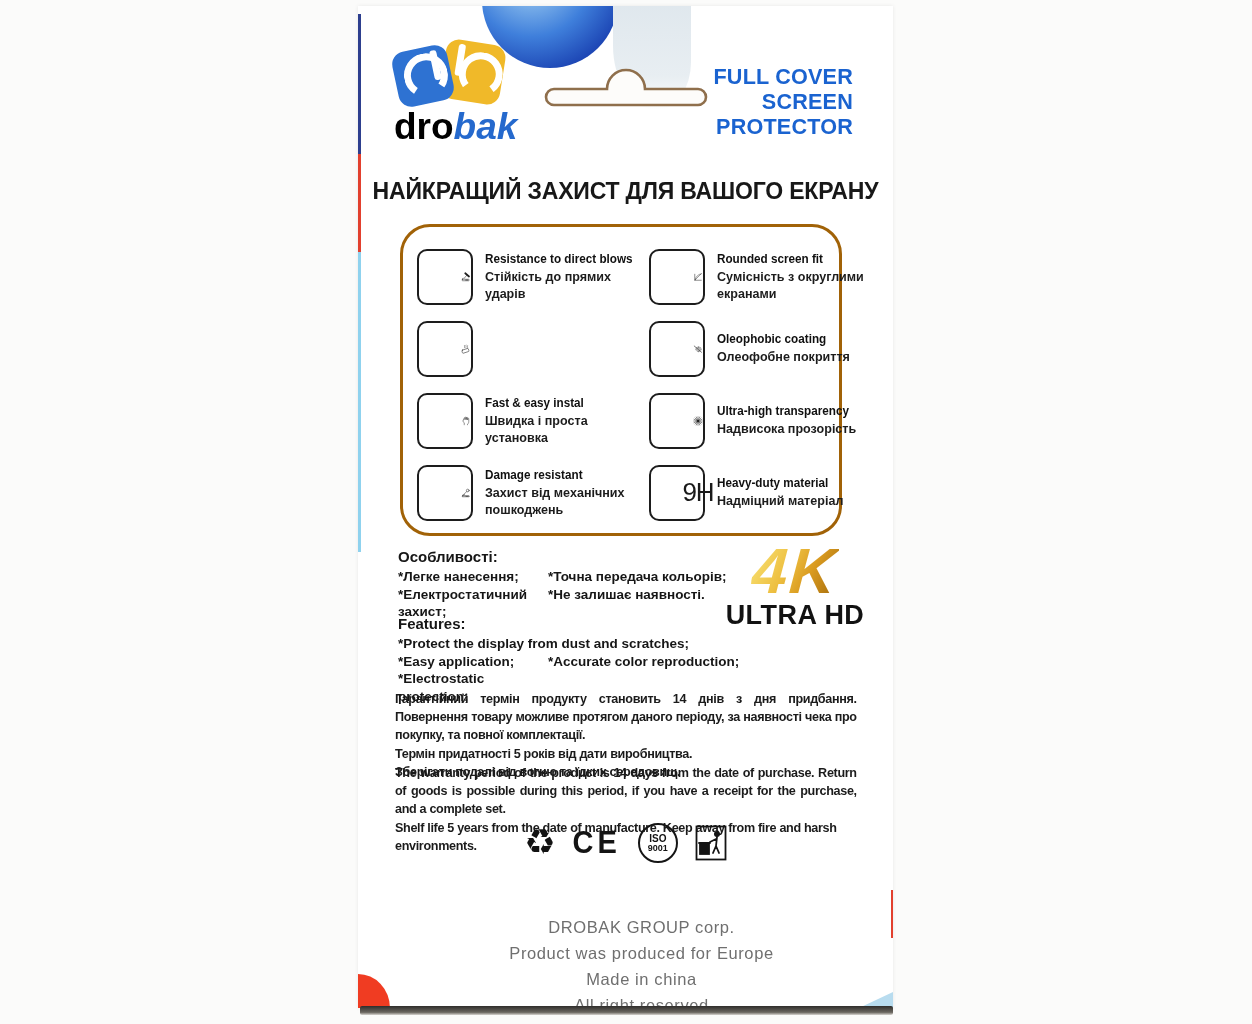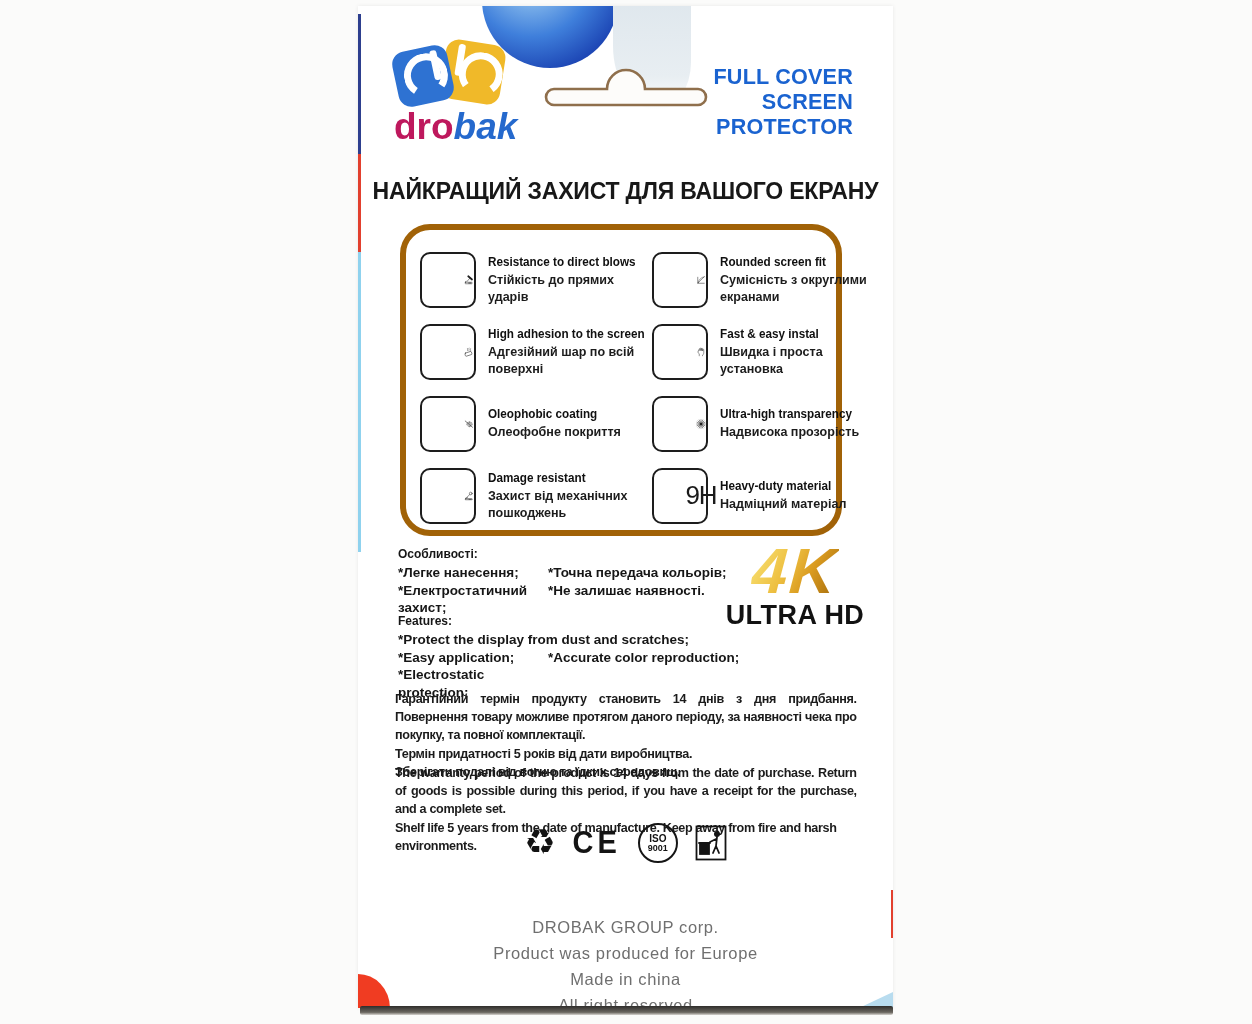--- a/index.html
+++ b/index.html
@@ -35,38 +35,38 @@
   .logo-sq.blue{left:37px;top:42px;background:#2e72d2;transform:rotate(-12deg);z-index:2;}
   .logo-sq.yellow{left:85px;top:36px;width:60px;height:60px;background:#f0b929;transform:rotate(9deg);z-index:1;}
   .logo-sq .arch{
     position:absolute;left:9px;bottom:6px;width:30px;height:30px;border-radius:50%;
     border:7px solid #fff;border-bottom-color:transparent;transform:rotate(0deg);
   }
   .logo-sq .stem{position:absolute;right:10px;top:5px;width:7px;height:30px;background:#fff;border-radius:3px;}
   .logo-sq.yellow .stem{right:auto;left:12px;top:4px;height:32px;}
   .logo-sq.yellow .arch{left:16px;bottom:7px;}
   .wordmark{position:absolute;left:36px;top:100px;font-size:37px;font-weight:700;letter-spacing:0px;}
-  .wordmark .dro{color:#be185d;}
+  .wordmark .dro{color:#000000;}
   .wordmark .bak{color:#2569cd;font-style:italic;}
   
   .tagline{
     position:absolute;right:40px;top:58px;width:230px;text-align:right;
     color:#1a63d0;font-weight:800;font-size:22.5px;line-height:25px;
     transform:scaleX(.96);transform-origin:100% 0;letter-spacing:.2px;
   }
   
   .headline{
     position:absolute;left:0;top:172px;width:100%;text-align:center;
     font-size:23.5px;font-weight:800;color:#181818;
     transform:scaleX(.98);letter-spacing:-0.2px;
   }
   
   .feature-box{
     position:absolute;left:42px;top:218px;width:442px;height:312px;
-    border:6px solid #a16207;border-radius:30px;box-sizing:border-box;
+    border:3px solid #a16207;border-radius:30px;box-sizing:border-box;
     display:grid;grid-template-columns:1fr 1.02fr;grid-auto-rows:71px;
     padding:14px 6px 6px 14px;column-gap:6px;row-gap:1px;
   }
   .fcell{display:flex;align-items:center;}
   .ficon{
     flex:0 0 56px;width:56px;height:56px;border:2.5px solid #1d1d1d;border-radius:10px;
     box-sizing:border-box;display:flex;align-items:center;justify-content:center;margin-right:12px;padding-left:42px;
   }
   .ficon svg{stroke:#1f1f1f;fill:none;stroke-width:2;stroke-linecap:round;stroke-linejoin:round;}
   .ficon .nine-h{font-size:26px;font-weight:500;color:#1a1a1a;letter-spacing:-1px;}
@@ -76,21 +76,21 @@
     transform:scaleX(.9);transform-origin:0 50%;margin-bottom:3px;
   }
   .ft-ua{
     font-size:13.5px;font-weight:700;color:#1c1c1c;line-height:1.22;
     transform:scaleX(.93);transform-origin:0 50%;width:170px;
   }
   
   .bullets{position:absolute;left:40px;width:345px;font-size:13.5px;font-weight:700;color:#161616;line-height:1.32;}
   .bullets.ua{top:541px;}
   .bullets.en{top:608px;}
-  .bullets .title{font-size:12px;font-weight:800;margin-bottom:1px;}
+  .bullets .title{font-size:15px;font-weight:800;margin-bottom:1px;}
   .bullets .row{display:flex;}
   .bullets .c1{flex:0 0 150px;}
   
   .badge4k{position:absolute;left:362px;top:533px;width:150px;text-align:center;}
   .badge4k .fourk{
     font-size:64px;font-weight:800;font-style:italic;line-height:1;
     background:linear-gradient(115deg,#f6dc6c 10%,#eec041 40%,#d99a1f 65%,#a86f0e 95%);
     -webkit-background-clip:text;background-clip:text;color:transparent;
     transform:skewX(-4deg);display:inline-block;letter-spacing:2px;
     text-shadow:none;
@@ -114,21 +114,21 @@
   .cemark{font-size:29px;font-weight:600;color:#141414;letter-spacing:4px;transform:scaleY(1.05);}
   .isoseal{
     width:40px;height:40px;border-radius:50%;border:2.5px solid #151515;box-sizing:border-box;
     display:flex;flex-direction:column;align-items:center;justify-content:center;line-height:1;
   }
   .isoseal .l1{font-size:10px;font-weight:800;color:#111;}
   .isoseal .l2{font-size:9px;font-weight:800;color:#111;}
   .dispose svg{display:block;}
   
   .footer{
-    position:absolute;left:0;top:908px;width:100%;text-align:center;
+    position:absolute;left:16px;top:908px;width:100%;text-align:center;
     color:#6f6f6f;font-size:16.5px;line-height:1.58;letter-spacing:.6px;font-weight:400;
   }
   
   .edge{position:absolute;}
   .edge.l-navy{left:0;top:8px;width:3px;height:140px;background:#2d3f8e;}
   .edge.l-red{left:0;top:148px;width:3px;height:98px;background:#e2402e;}
   .edge.l-cyan{left:0;top:246px;width:2.5px;height:300px;background:#8fd2ee;}
   .edge.r-red{right:0;top:884px;width:2.5px;height:48px;background:#e2402e;}
   .blob-red{
     position:absolute;left:0;bottom:0;width:32px;height:34px;background:#f03c22;
@@ -207,52 +207,48 @@
 
     <div class="fcell">
       <span class="ficon">
         <svg width="42" height="42" viewBox="0 0 40 40">
           <rect x="4" y="21" width="27" height="13" rx="3" transform="rotate(-18 17 27)"></rect>
           <path d="M14 5 c-3 3 3 6 0 10" stroke-width="1.6"></path>
           <path d="M20 4 c-3 3 3 6 0 10" stroke-width="1.6"></path>
           <path d="M26 6 c-3 3 3 6 0 10" stroke-width="1.6"></path>
         </svg>
       </span>
-      <span class="ftext">
-        <div class="ft-en">High adhesion to the screen</div>
-        <div class="ft-ua">Адгезійний шар по всій поверхні</div>
-      </span>
-    </div>
-
-    <div class="fcell">
-      <span class="ficon">
-        <svg width="42" height="42" viewBox="0 0 40 40">
-          <path d="M13 35 V27 C8 25 7 19 9 15 L12 16 V9 a2 2 0 0 1 4 0 V14 L17 14 V6 a2 2 0 0 1 4 0 V14 L22 14 V7 a2 2 0 0 1 4 0 V15 L27 16 V11 a2 2 0 0 1 4 0 V22 C31 28 29 31 26 33 V35" stroke-width="1.9"></path>
-        </svg>
-      </span>
-      <span class="ftext">
-        <div class="ft-en">Fast &amp; easy instal</div>
-        <div class="ft-ua">Швидка і проста установка</div>
-      </span>
     </div>
 
     <div class="fcell">
       <span class="ficon">
         <svg width="42" height="42" viewBox="0 0 40 40">
           <path d="M22 11 a12 12 0 0 1 12 12" stroke-width="1.5"></path>
           <path d="M22 11 a12 12 0 0 0 -12 12" stroke-width="1.5"></path>
           <path d="M22 15 a8 8 0 0 1 8 8 a8 8 0 0 1 -8 8" stroke-width="1.5"></path>
           <path d="M22 15 a8 8 0 0 0 -8 8 a8 8 0 0 0 8 8" stroke-width="1.5"></path>
           <path d="M22 19 a4 4 0 0 1 4 4 a4 4 0 0 1 -4 4 a4 4 0 0 1 -4 -4" stroke-width="1.5"></path>
           <line x1="5" y1="8" x2="34" y2="33" stroke-width="2.4"></line>
         </svg>
       </span>
       <span class="ftext">
         <div class="ft-en">Oleophobic coating</div>
         <div class="ft-ua">Олеофобне покриття</div>
+      </span>
+    </div>
+
+    <div class="fcell">
+      <span class="ficon">
+        <svg width="42" height="42" viewBox="0 0 40 40">
+          <path d="M13 35 V27 C8 25 7 19 9 15 L12 16 V9 a2 2 0 0 1 4 0 V14 L17 14 V6 a2 2 0 0 1 4 0 V14 L22 14 V7 a2 2 0 0 1 4 0 V15 L27 16 V11 a2 2 0 0 1 4 0 V22 C31 28 29 31 26 33 V35" stroke-width="1.9"></path>
+        </svg>
+      </span>
+      <span class="ftext">
+        <div class="ft-en">Fast &amp; easy instal</div>
+        <div class="ft-ua">Швидка і проста установка</div>
       </span>
     </div>
 
     <div class="fcell">
       <span class="ficon">
         <svg width="42" height="42" viewBox="0 0 40 40" stroke-width="1.4">
           <line x1="20" y1="3" x2="20" y2="37"></line>
             <line x1="3" y1="20" x2="37" y2="20"></line>
           <line x1="8" y1="8" x2="32" y2="32"></line>
             <line x1="8" y1="32" x2="32" y2="8"></line>

